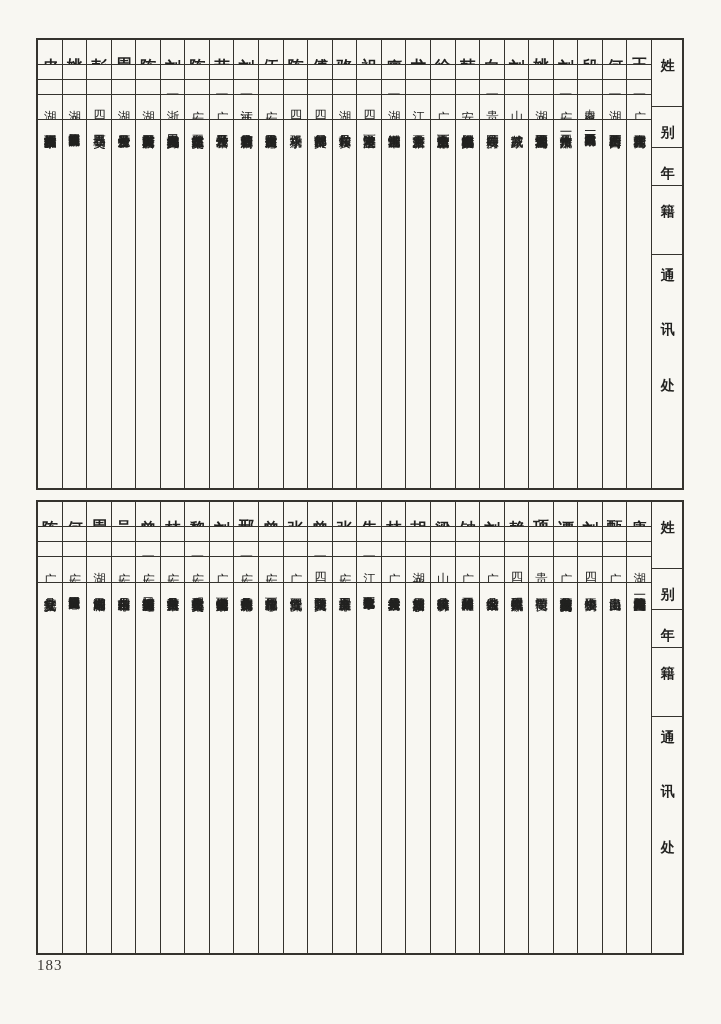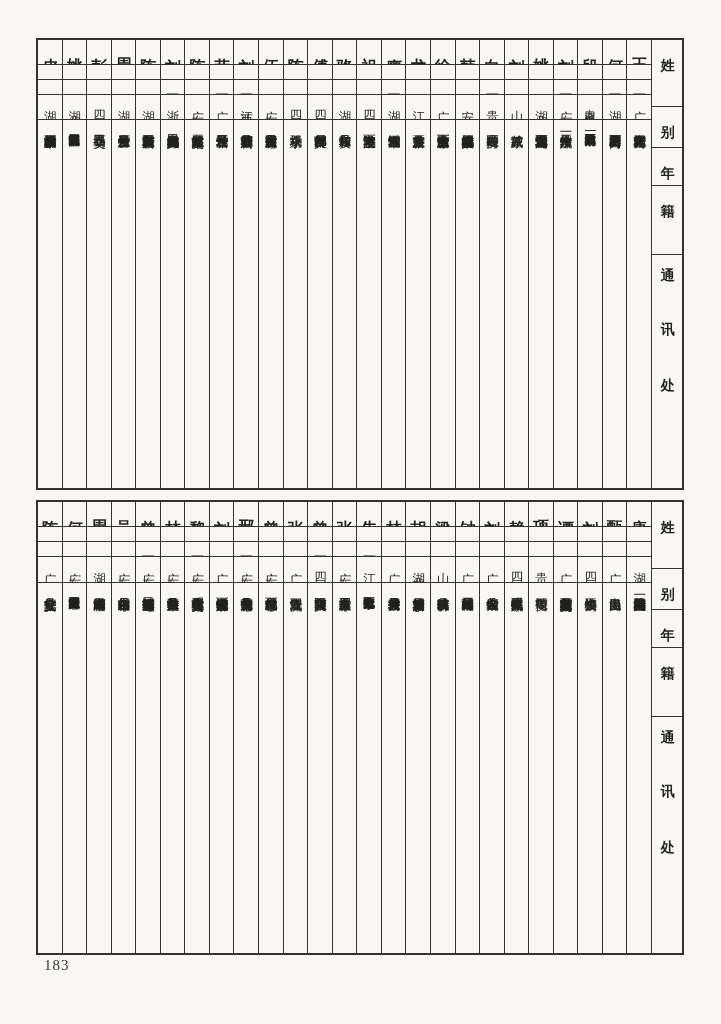--- a/index.html
+++ b/index.html
@@ -67,21 +67,21 @@
   .native-txt.small{font-size:10.5px;}
   .addr-txt{font-size:12.5px;}
   .addr-txt.long{font-size:11.5px;}
   .hdr-txt{font-size:14px;font-weight:700;}
   .hdr-fill{
     text-align:justify;text-align-last:justify;text-justify:inter-character;
   }
   .h-short{height:calc(100% - 14px);}
   .h-addr{height:112px;}
   .page-number{
-    position:absolute;left:44px;top:957px;
+    position:absolute;left:37px;top:957px;
     font-size:15px;letter-spacing:1px;color:#3a3833;
     font-family:"Liberation Serif", serif;
   }
 </style>
 </head>
 <body>
 
 <div class="page">
 
   <section class="reg-table" id="table-top">

